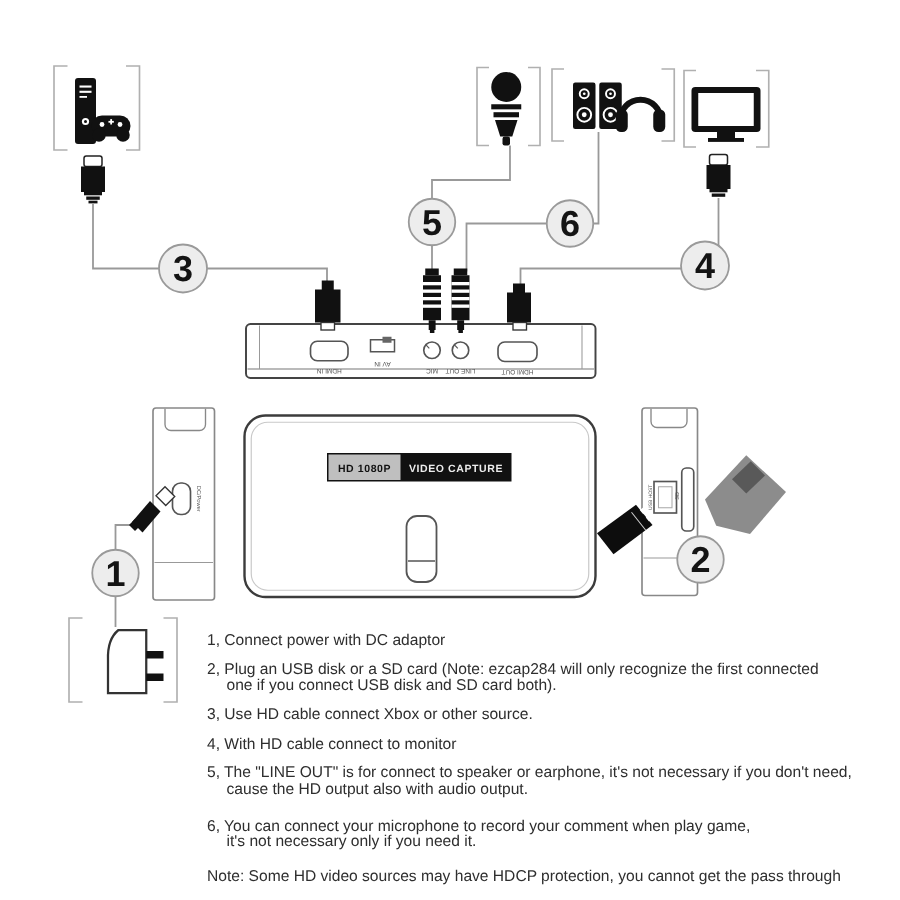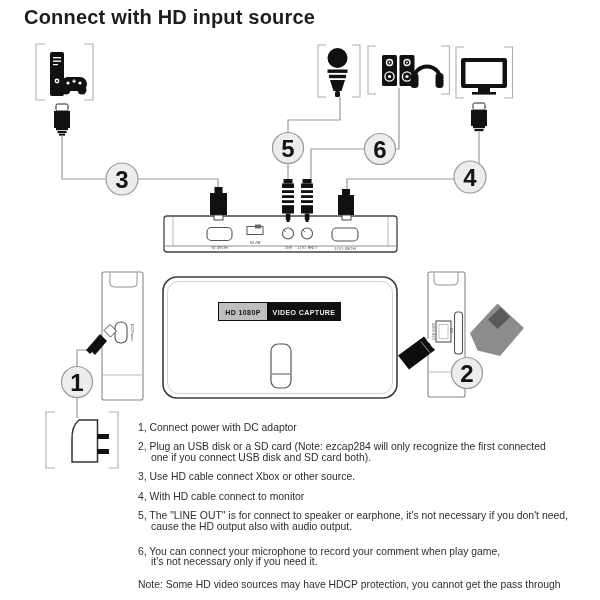--- a/index.html
+++ b/index.html
@@ -13,21 +13,20 @@
   .step{margin:0 0 8.5px 0;white-space:pre-line;padding-left:13px;text-indent:-13px;}
   .step:nth-child(5){margin-bottom:14px;}
   .note{margin-top:12px;padding-left:0;text-indent:0;}
   svg text{font-family:"Liberation Sans", sans-serif;}
 </style>
 </head>
 <body>
 
 <div class="stage">
 
-  <h1 class="title">Connect with HD input source</h1>
 
   <svg class="diagram" width="600" height="600" viewBox="0 0 600 600">
 
     <g stroke="#999" stroke-width="1.2" fill="none">
       <path d="M62,136 V179 H218 V193"></path>
       <path d="M479,132 V179 H347 V191"></path>
       <path d="M340,97 V120 H288 V181"></path>
       <path d="M399,88 V149 H311 V181"></path>
       <path d="M92,350 H77 V368"></path>
       <path d="M77,397 V418"></path>

